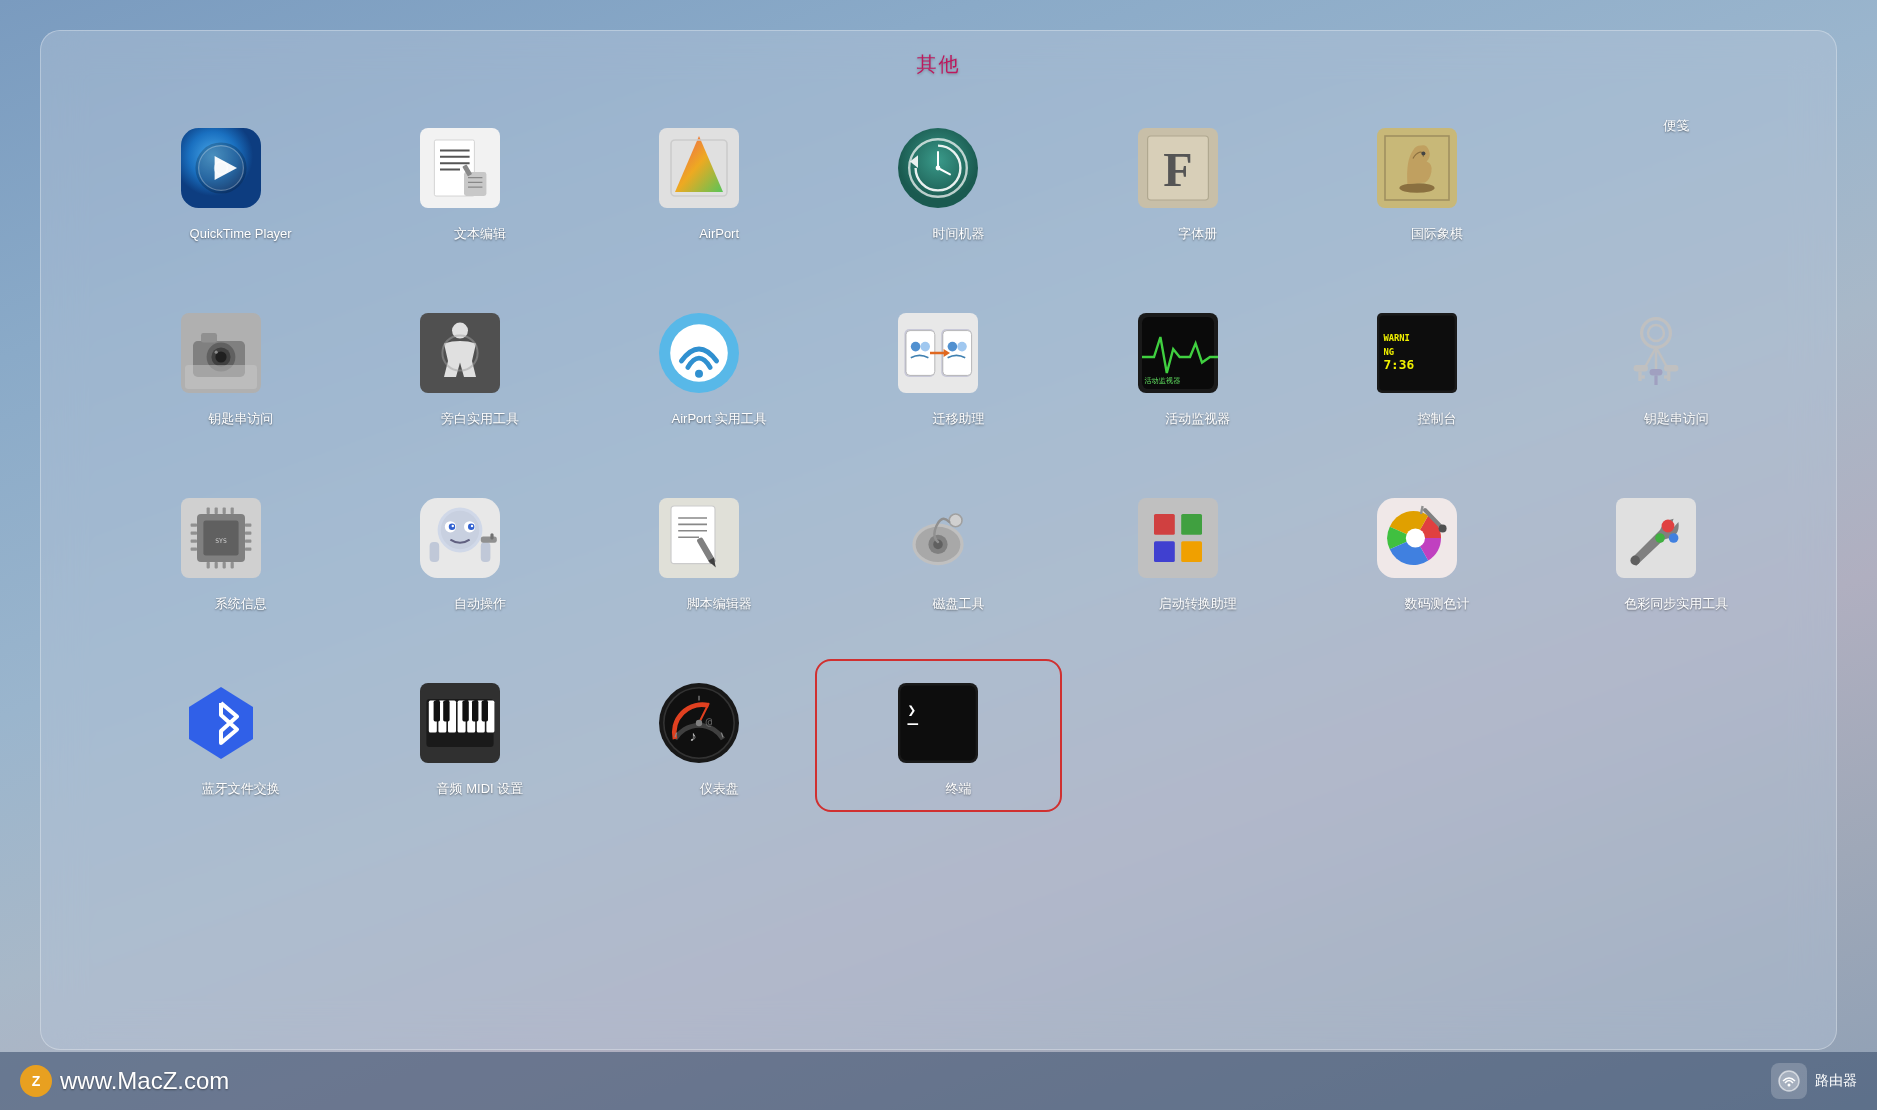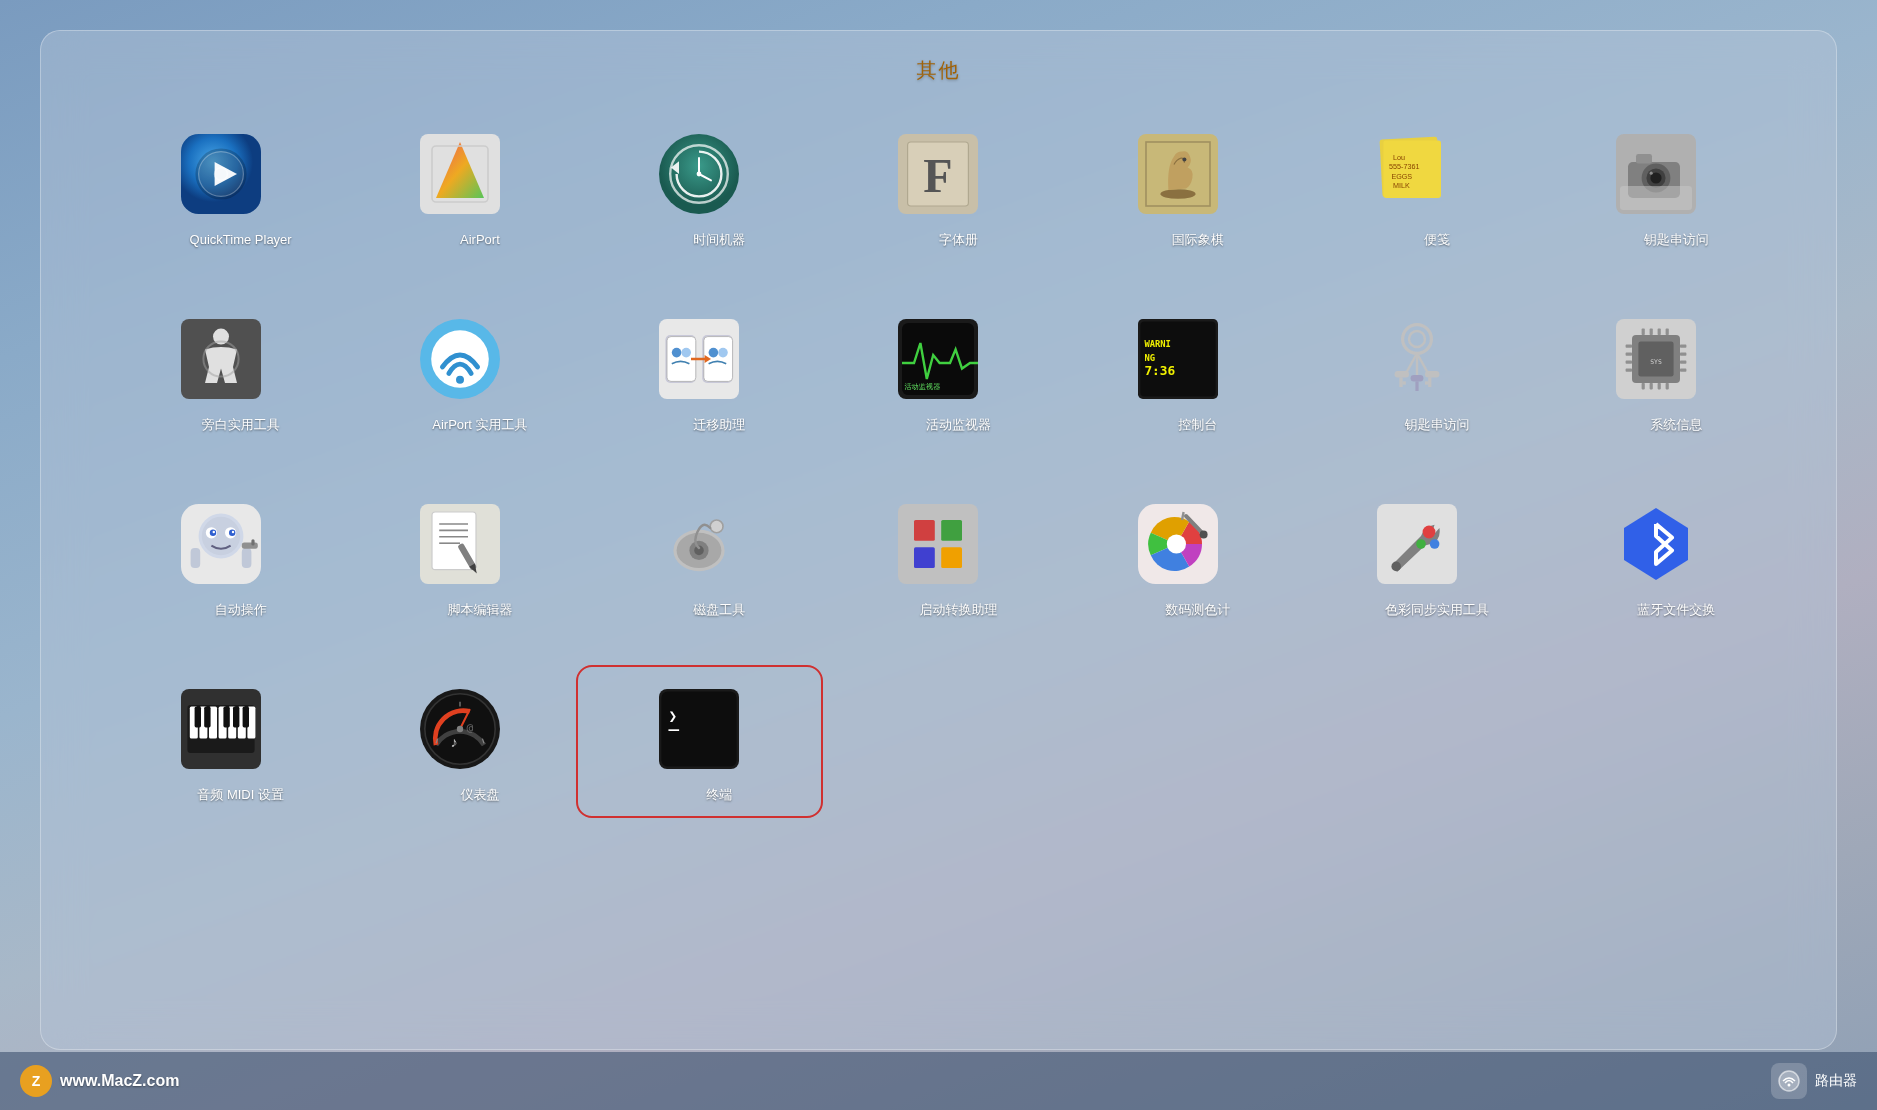--- a/index.html
+++ b/index.html
@@ -26,27 +26,26 @@
       right: 40px;
       bottom: 60px;
       background: rgba(180, 195, 215, 0.45);
       border-radius: 20px;
       backdrop-filter: blur(20px);
       border: 1px solid rgba(255,255,255,0.3);
     }
 
     .panel-title {
       text-align: center;
-      color: #a16207;
+      color: #be185d;
       font-size: 20px;
       font-weight: 500;
-      padding-top: 10px;
+      padding-top: 20px;
       letter-spacing: 2px;
       text-shadow: 0 1px 3px rgba(0,0,0,0.3);
-      margin-top: 16px;
     }
 
     .apps-grid {
       display: grid;
       grid-template-columns: repeat(7, 1fr);
       gap: 0;
       padding: 30px 60px 20px 60px;
       row-gap: 40px;
     }
 
@@ -110,22 +109,22 @@
       display: flex;
       align-items: center;
       justify-content: center;
       color: white;
       font-weight: bold;
       font-size: 14px;
     }
 
     .bottom-url {
       color: #fff;
-      font-size: 16px;
-      font-weight: 700;
+      font-size: 24px;
+      font-weight: 400;
       text-shadow: 0 1px 2px rgba(0,0,0,0.4);
     }
 
     .bottom-right {
       display: flex;
       align-items: center;
       gap: 8px;
     }
 
     .bottom-right-logo {
@@ -174,20 +173,38 @@
                 </radialGradient>
               </defs>
       <rect width="100" height="100" rx="22" fill="url(#qtg)"></rect>
       <circle cx="50" cy="50" r="32" fill="rgba(0,0,0,0.2)"></circle>
       <circle cx="50" cy="50" r="28" fill="rgba(255,255,255,0.08)" stroke="rgba(255,255,255,0.3)" stroke-width="1.5"></circle>
       <polygon points="42,35 42,65 70,50" fill="white" opacity="0.95"></polygon>
       <circle cx="50" cy="50" r="8" fill="none" stroke="rgba(255,255,255,0.5)" stroke-width="2"></circle>
     </svg>
           </div>
           <div class="app-label">QuickTime Player</div>
+        </div>
+        <div class="app-item">
+          <div class="app-icon">
+            <svg viewBox="0 0 100 100" xmlns="http://www.w3.org/2000/svg">
+      <rect width="100" height="100" rx="10" fill="#f2f2f2"></rect>
+      <rect x="18" y="15" width="50" height="70" rx="2" fill="white" stroke="#ccc" stroke-width="1"></rect>
+      <line x1="25" y1="28" x2="62" y2="28" stroke="#555" stroke-width="2.5"></line>
+      <line x1="25" y1="36" x2="62" y2="36" stroke="#555" stroke-width="2.5"></line>
+      <line x1="25" y1="44" x2="62" y2="44" stroke="#555" stroke-width="2.5"></line>
+      <line x1="25" y1="52" x2="50" y2="52" stroke="#555" stroke-width="2.5"></line>
+      <rect x="55" y="55" width="28" height="30" rx="3" fill="#c8c8c8"></rect>
+      <line x1="60" y1="62" x2="78" y2="62" stroke="#888" stroke-width="1.5"></line>
+      <line x1="60" y1="68" x2="78" y2="68" stroke="#888" stroke-width="1.5"></line>
+      <line x1="60" y1="74" x2="78" y2="74" stroke="#888" stroke-width="1.5"></line>
+      <rect x="56" y="46" width="6" height="14" rx="1" fill="#888" transform="rotate(-30 59 53)"></rect>
+    </svg>
+          </div>
+          <div class="app-label">文本编辑</div>
         </div>
         <div class="app-item">
           <div class="app-icon">
             <svg viewBox="0 0 100 100" xmlns="http://www.w3.org/2000/svg">
       <defs>
         <linearGradient id="gg1" x1="0%" y1="0%" x2="100%" y2="100%">
           <stop offset="0%" stop-color="#f04040"></stop>
           <stop offset="50%" stop-color="#f0a000"></stop>
           <stop offset="100%" stop-color="#40c040"></stop>
         </linearGradient>
@@ -237,30 +254,20 @@
 
       <ellipse cx="50" cy="75" rx="22" ry="6" fill="#8a7040"></ellipse>
       <path d="M38 70 Q36 40 45 28 Q48 22 55 22 Q62 20 65 28 Q68 36 62 42 Q70 45 68 55 Q66 65 60 68 L40 70Z" fill="#c0a060"></path>
       <path d="M45 38 Q48 32 54 30 Q58 30 58 36" fill="none" stroke="#8a7040" stroke-width="1.5"></path>
       <circle cx="58" cy="32" r="2.5" fill="#444"></circle>
     </svg>
           </div>
           <div class="app-label">国际象棋</div>
         </div>
         <div class="app-item">
-          <div class="app-icon">
-            <svg viewBox="0 0 100 100" xmlns="http://www.w3.org/2000/svg">
-      <rect x="5" y="5" width="72" height="72" rx="3" fill="#e8d040" transform="rotate(-3 41 41)"></rect>
-      <rect x="8" y="8" width="72" height="72" rx="3" fill="#f0d840"></rect>
-      <text x="20" y="32" font-family="Arial" font-size="9" fill="#884400">Lou</text>
-      <text x="15" y="44" font-family="Arial" font-size="9" fill="#884400">555-7361</text>
-      <text x="18" y="56" font-family="Arial" font-size="9" fill="#884400">EGGS</text>
-      <text x="20" y="68" font-family="Arial" font-size="9" fill="#884400">MILK</text>
-    </svg>
-          </div>
           <div class="app-label">便笺</div>
         </div>
         <div class="app-item">
           <div class="app-icon">
             <svg viewBox="0 0 100 100" xmlns="http://www.w3.org/2000/svg">
       <rect width="100" height="100" rx="10" fill="#b0b0b0"></rect>
 
       <rect x="15" y="35" width="65" height="45" rx="6" fill="#808080"></rect>
       <circle cx="50" cy="55" r="18" fill="#606060"></circle>
       <circle cx="50" cy="55" r="12" fill="#404040"></circle>

